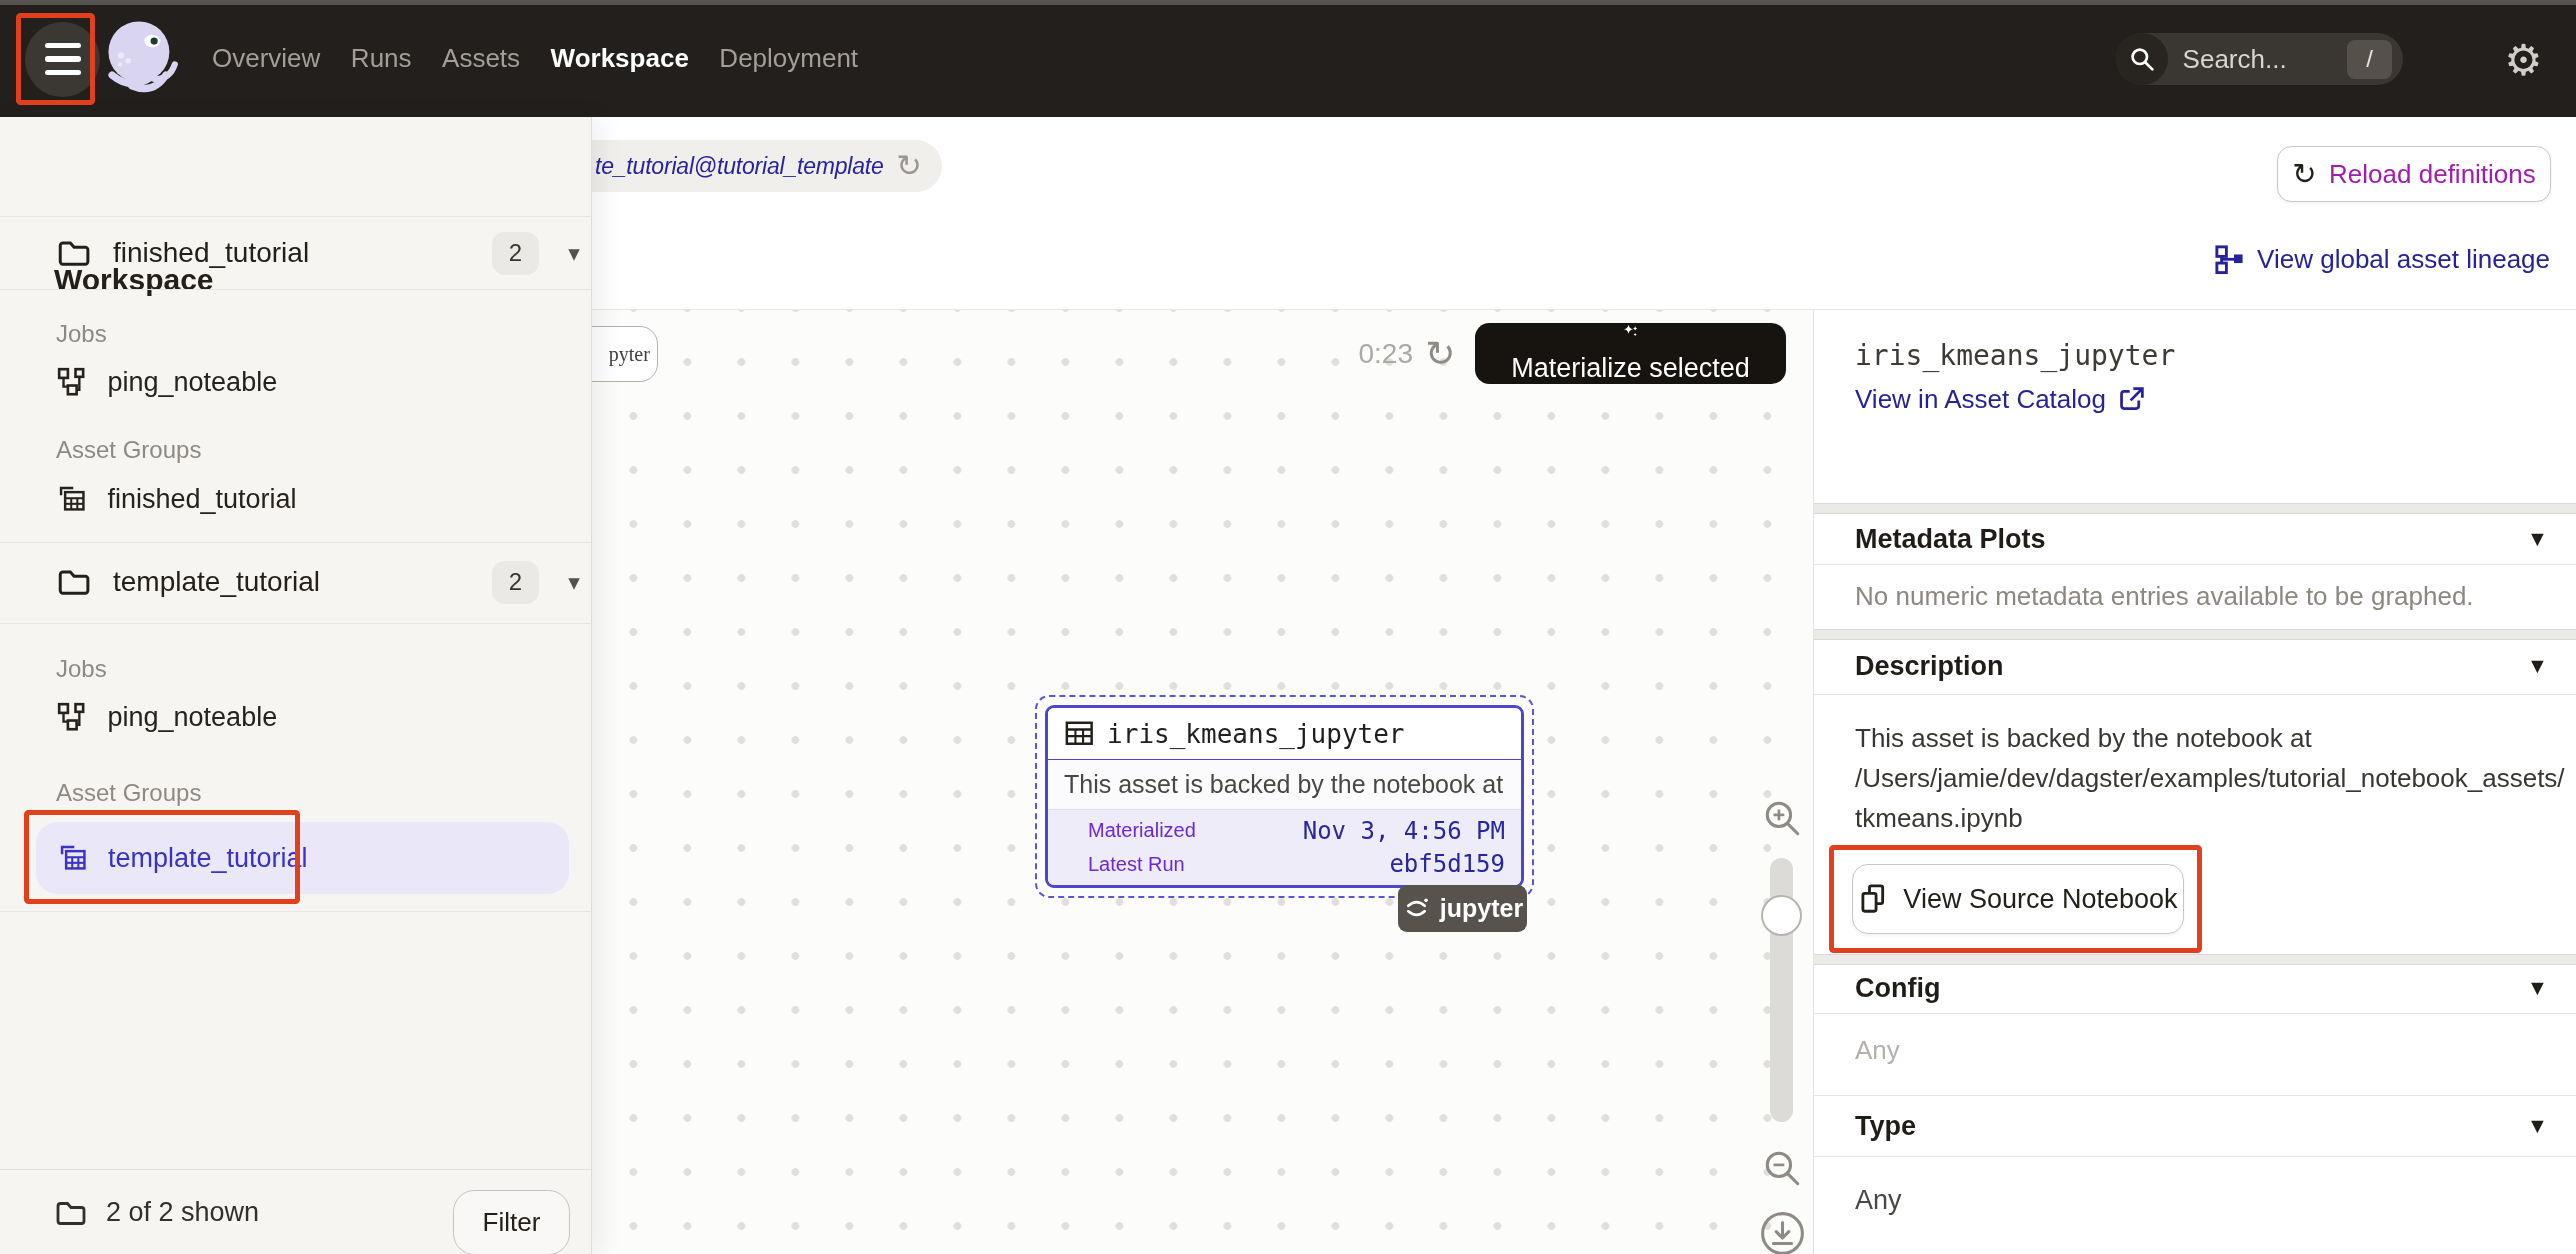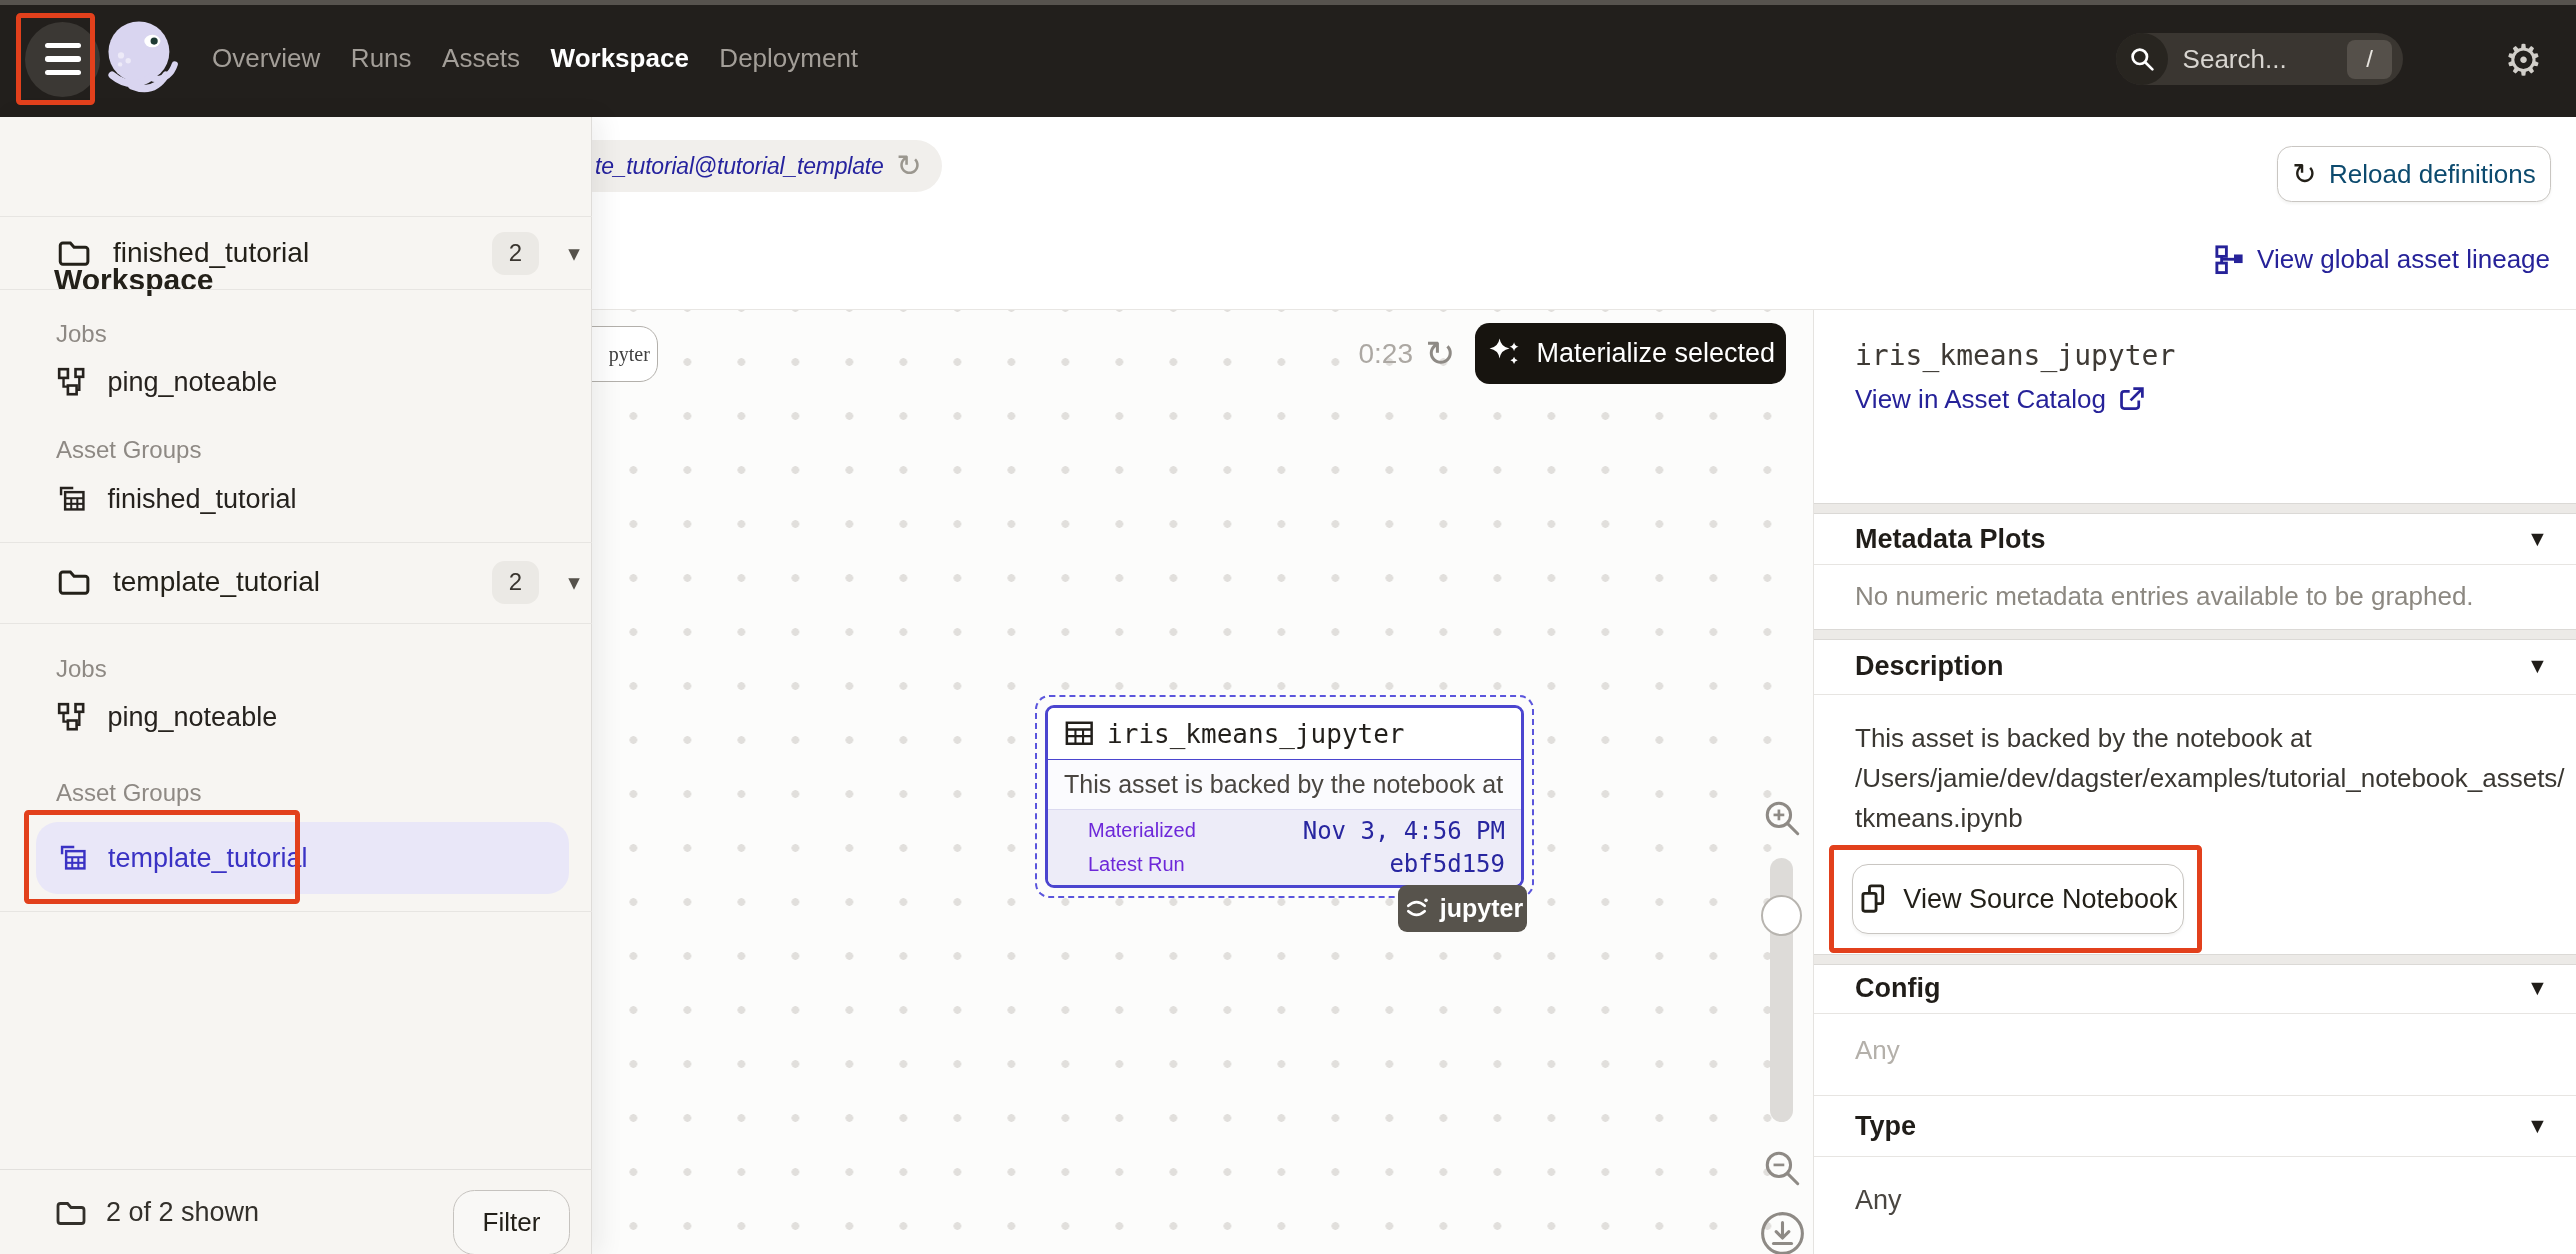--- a/index.html
+++ b/index.html
@@ -56,34 +56,34 @@
   
   .mainhead{position:absolute;left:592px;top:117px;width:1984px;height:193px;background:#fff;border-bottom:0.9px solid #E8E6E3;}
   .repochip{position:absolute;left:539px;top:140px;height:52px;border-radius:26px;background:#F1EFEC;
     display:flex;align-items:center;padding:0 20px 0 56px;z-index:1;font-style:italic;}
   .repochip .rtxt{font-size:23px;color:#26239E;letter-spacing:-0.2px;}
   .repochip .rld{margin-left:12.6px;color:#9B978F;font-size:30.5px;font-family:"DejaVu Sans",sans-serif;cursor:pointer;line-height:30.5px;}
   .reloadbtn{position:absolute;left:2277px;top:146px;width:274px;height:56px;background:#fff;border:1.8px solid #C9C6C2;
     border-radius:14.4px;display:flex;align-items:center;justify-content:center;gap:12.6px;cursor:pointer;
     box-shadow:0 1.8px 2.7px rgba(35,31,27,.05);}
   .reloadbtn .ric{font-size:29px;color:#232019;font-family:"DejaVu Sans",sans-serif;line-height:29px;}
-  .reloadbtn .rtx{font-size:26px;color:#0c4a6e;}
+  .reloadbtn .rtx{font-size:26px;color:#a21caf;}
   .lineagelink{position:absolute;left:2214px;top:244px;display:flex;align-items:center;gap:12.6px;cursor:pointer;}
   .lineagelink .ltx{font-size:26px;color:#262299;}
 
   
   .graph{position:absolute;left:592px;top:310px;width:1221px;height:945px;background:#FCFCFB;
     background-image:radial-gradient(circle,#E1DFDC 3.6px,rgba(0,0,0,0) 4px);background-size:54px 54px;background-position:14.4px 25px;}
   .querychip{position:absolute;left:516px;top:326px;width:142px;height:56px;border:1.8px solid #B3B0AB;border-radius:18px;
     background:#fff;z-index:1;display:flex;align-items:center;justify-content:flex-end;padding-right:7.2px;overflow:hidden;}
   .querychip .qtx{font-size:20px;color:#404040;font-family:Liberation Serif, serif;}
   .gtimer{position:absolute;left:1310px;top:325px;width:103px;text-align:right;font-size:28px;color:#ACA8A3;line-height:57px;}
   .grefresh{position:absolute;left:1425px;top:325px;font-size:36px;color:#8E8A85;font-family:"DejaVu Sans",sans-serif;line-height:57px;cursor:pointer;}
   .matbtn{position:absolute;left:1475px;top:323px;width:311px;height:61px;border-radius:14.4px;background:#17140F;
-    display:flex;align-items:center;justify-content:center;gap:12.6px;cursor:pointer;}
+    display:flex;align-items:center;justify-content:center;gap:12.6px;cursor:pointer;flex-direction:column;}
   .matbtn .mtx{color:#fff;font-size:27px;font-weight:500;}
 
   
   .node-outer{position:absolute;left:1035px;top:695px;width:499px;height:203px;border:2.7px dashed #5B55DC;border-radius:14.4px;
     padding:8px;cursor:pointer;}
   .node{width:100%;height:100%;border:3.6px solid #4B45CF;border-radius:9px;background:#fff;overflow:hidden;
     display:flex;flex-direction:column;}
   .node-head{height:52px;flex:none;display:flex;align-items:center;gap:12.6px;padding:0 16px;background:#fff;
     border-bottom:1.8px solid #4B45CF;}
   .node-head .nname{font-family:"DejaVu Sans Mono",monospace;font-size:26px;font-weight:500;color:#221F1B;}

